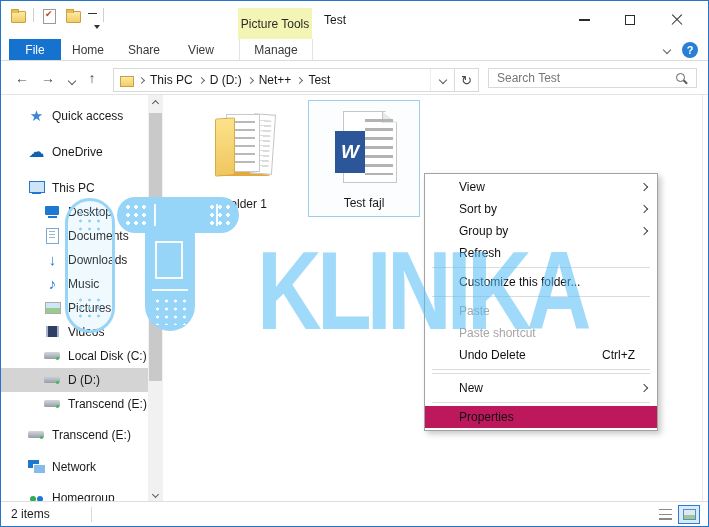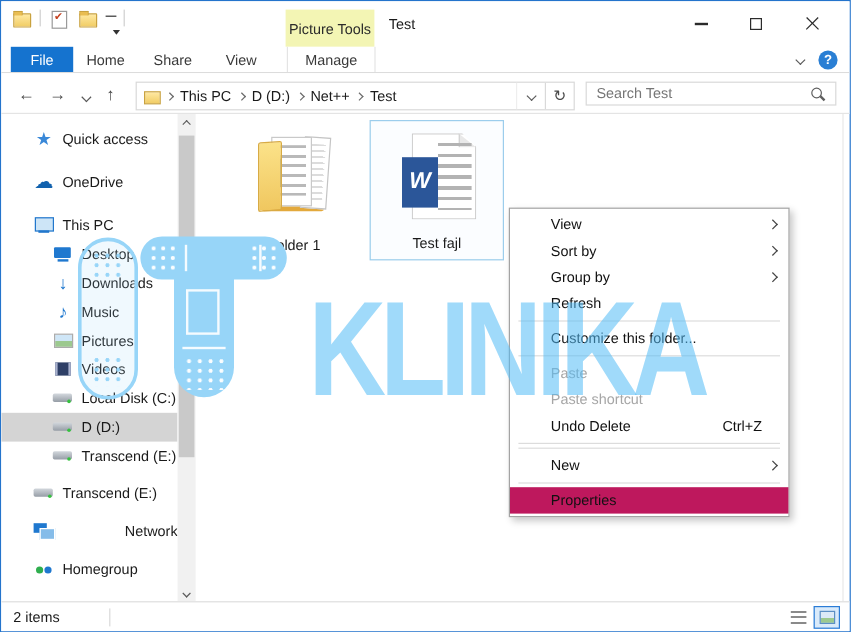--- a/index.html
+++ b/index.html
@@ -69,21 +69,21 @@
   .search-box input{border:none;outline:none;flex:1;font:inherit;color:#1a1a1a;background:transparent;}
   .search-box input::placeholder{color:#767676;opacity:1;}
   .i-search{position:relative;width:13px;height:13px;flex:none;}
   .i-search::before{content:"";position:absolute;left:1px;top:1px;width:7px;height:7px;border:1.5px solid #5f5f5f;border-radius:50%;}
   .i-search::after{content:"";position:absolute;left:8px;top:9px;width:5px;height:1.6px;background:#5f5f5f;transform:rotate(45deg);}
   
   .sidebar{position:absolute;left:0;top:94px;width:147px;height:407px;overflow:hidden;padding-top:9px;background:#fff;}
   .srow{height:24px;display:flex;align-items:center;white-space:nowrap;}
   .srow.lvl0{padding-left:27px;} .srow.lvl1{padding-left:43px;}
   .srow.sel{background:#d4d4d4;}
-  .gap12{margin-top:12px;} .gap7{margin-top:7px;} .gap8{margin-top:8px;justify-content:space-between;}
+  .gap12{margin-top:12px;} .gap7{margin-top:7px;} .gap8{margin-top:8px;}
   .si{width:17px;height:16px;flex:none;position:relative;margin-right:7px;font-size:14px;line-height:16px;text-align:center;}
   .si-star::before{content:"\2605";color:#3988d8;font-size:15px;}
   .si-cloud::before{content:"\2601";color:#1262ae;font-size:16px;}
   .si-pc::before{content:"";position:absolute;left:1px;top:1px;width:14px;height:10px;border:1.5px solid #2277cc;background:#cde5f7;}
   .si-pc::after{content:"";position:absolute;left:4px;top:12px;width:9px;height:2px;background:#2277cc;}
   .si-desktop::before{content:"";position:absolute;left:1px;top:2px;width:14px;height:9px;background:#1f78cf;border-radius:1px;}
   .si-desktop::after{content:"";position:absolute;left:4px;top:12px;width:9px;height:2px;background:#1f78cf;}
   .si-doc::before{content:"";position:absolute;left:2px;top:0;width:11px;height:14px;border:1px solid #7da7cf;background:#fff;}
   .si-doc::after{content:"";position:absolute;left:5px;top:3px;width:6px;height:8px;
     background:repeating-linear-gradient(to bottom,#9ab4cf 0 1px,transparent 1px 3px);}
@@ -260,20 +260,24 @@
     </div>
   <div class="srow lvl0 gap12">
       <span class="si si-pc"></span>
       <span>This PC</span>
     </div>
   <div class="srow lvl1">
       <span class="si si-desktop"></span>
       <span>Desktop</span>
     </div>
   <div class="srow lvl1">
+      <span class="si si-doc"></span>
+      <span>Documents</span>
+    </div>
+  <div class="srow lvl1">
       <span class="si si-down"></span>
       <span>Downloads</span>
     </div>
   <div class="srow lvl1">
       <span class="si si-music"></span>
       <span>Music</span>
     </div>
   <div class="srow lvl1">
       <span class="si si-pic"></span>
       <span>Pictures</span>

